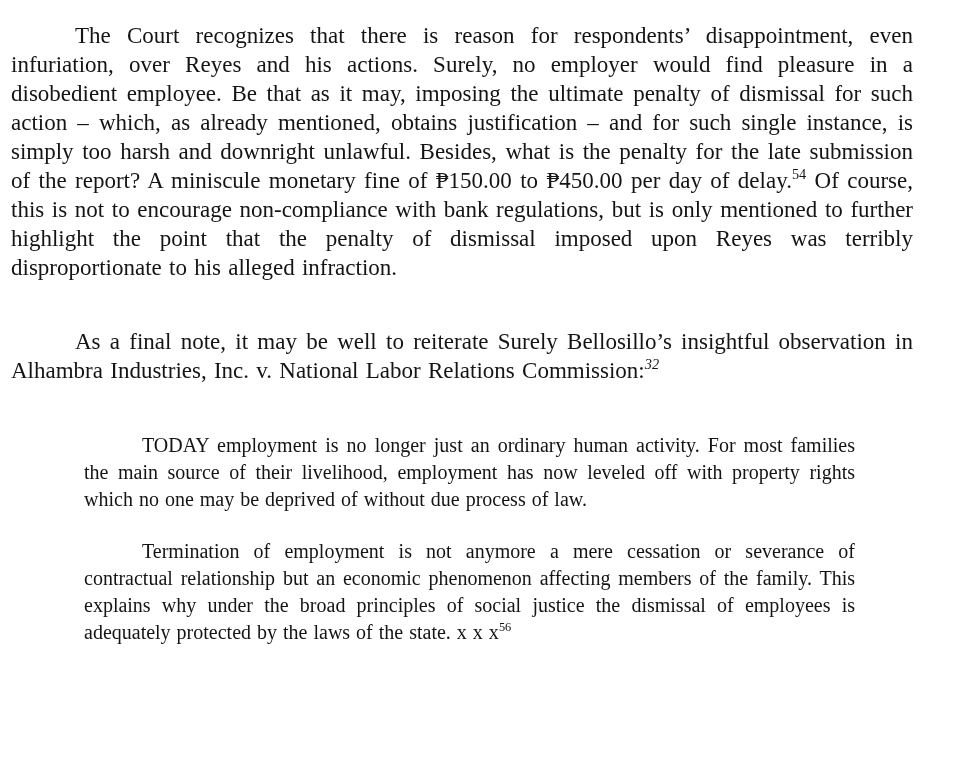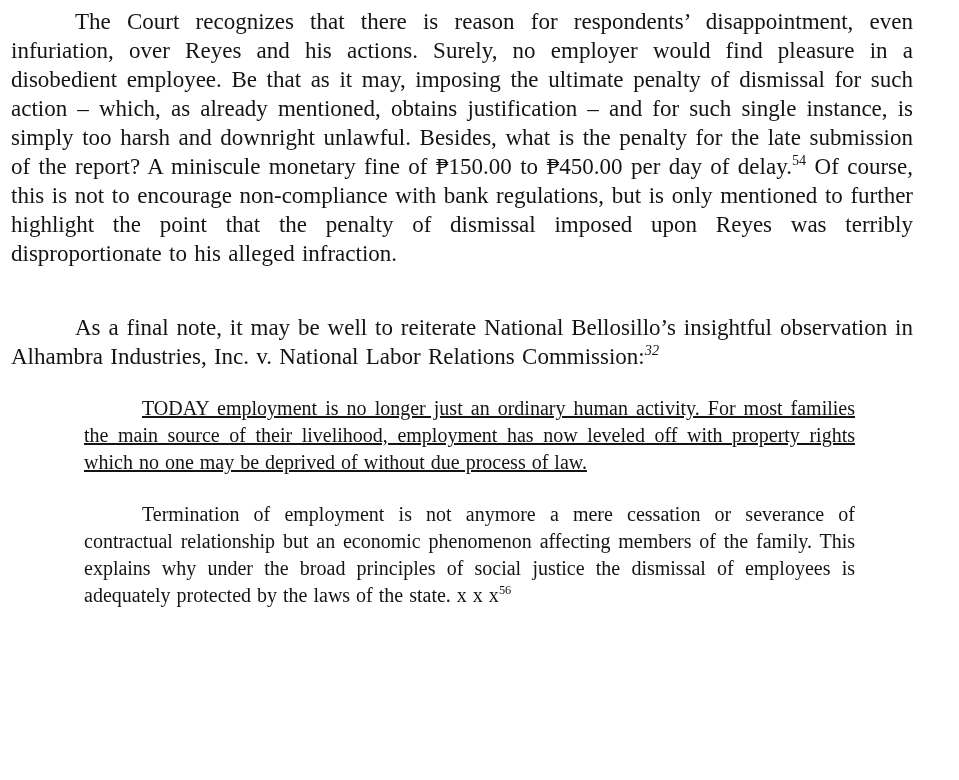--- a/index.html
+++ b/index.html
@@ -9,21 +9,21 @@
   }
   body {
     width: 959px;
     height: 780px;
     overflow: hidden;
   }
   .page {
     box-sizing: border-box;
     width: 959px;
     height: 748px;
-    padding: 7px 46px 0 11px;
+    padding: 21px 46px 0 11px;
     background: #ffffff;
     font-family: "Liberation Serif", serif;
     color: #141414;
   }
   .body-para {
     margin: 0;
     font-size: 23px;
     line-height: 29px;
     text-align: justify;
     text-indent: 64px;
@@ -44,33 +44,32 @@
   }
   .quote {
     margin: 0 58px 0 73px;
     font-size: 20px;
     line-height: 27px;
     text-align: justify;
     text-indent: 58px;
     word-spacing: 1px;
   }
   .quote-today {
-    margin-top: 24px;
-    text-decoration: underline;
+    margin-top: 47px;
   }
   .quote-termination {
     margin-top: 25px;
   }
 </style>
 </head>
 <body>
 
 <div class="page">
 
   <p class="body-para"><span>The Court recognizes that there is reason for respondents’ disappointment, even infuriation, over Reyes and his actions. Surely, no employer would find pleasure in a disobedient employee. Be that as it may, imposing the ultimate penalty of dismissal for such action – which, as already mentioned, obtains justification – and for such single instance, is simply too harsh and downright unlawful. Besides, what is the penalty for the late submission of the report? A miniscule monetary fine of ₱150.00 to ₱450.00 per day of delay.</span><sup class="fn">54</sup><span> Of course, this is not to encourage non-compliance with bank regulations, but is only mentioned to further highlight the point that the penalty of dismissal imposed upon Reyes was terribly disproportionate to his alleged infraction.</span></p>
 
-  <p class="body-para para-final-note"><span>As a final note, it may be well to reiterate National Bellosillo’s insightful observation in </span><span class="case-name">Alhambra Industries, Inc. v. National Labor Relations Commission:</span><sup class="fn">32</sup></p>
+  <p class="body-para para-final-note"><span>As a final note, it may be well to reiterate Surely Bellosillo’s insightful observation in </span><span class="case-name">Alhambra Industries, Inc. v. National Labor Relations Commission:</span><sup class="fn">32</sup></p>
 
   <blockquote class="quote quote-today"><span>TODAY employment is no longer just an ordinary human activity. For most families the main source of their livelihood, employment has now leveled off with property rights which no one may be deprived of without due process of law.</span></blockquote>
 
   <blockquote class="quote quote-termination"><span>Termination of employment is not anymore a mere cessation or severance of contractual relationship but an economic phenomenon affecting members of the family. This explains why under the broad principles of social justice the dismissal of employees is adequately protected by the laws of the state. x x x</span><sup class="fn">56</sup></blockquote>
 
 </div>
 
 </body></html>

